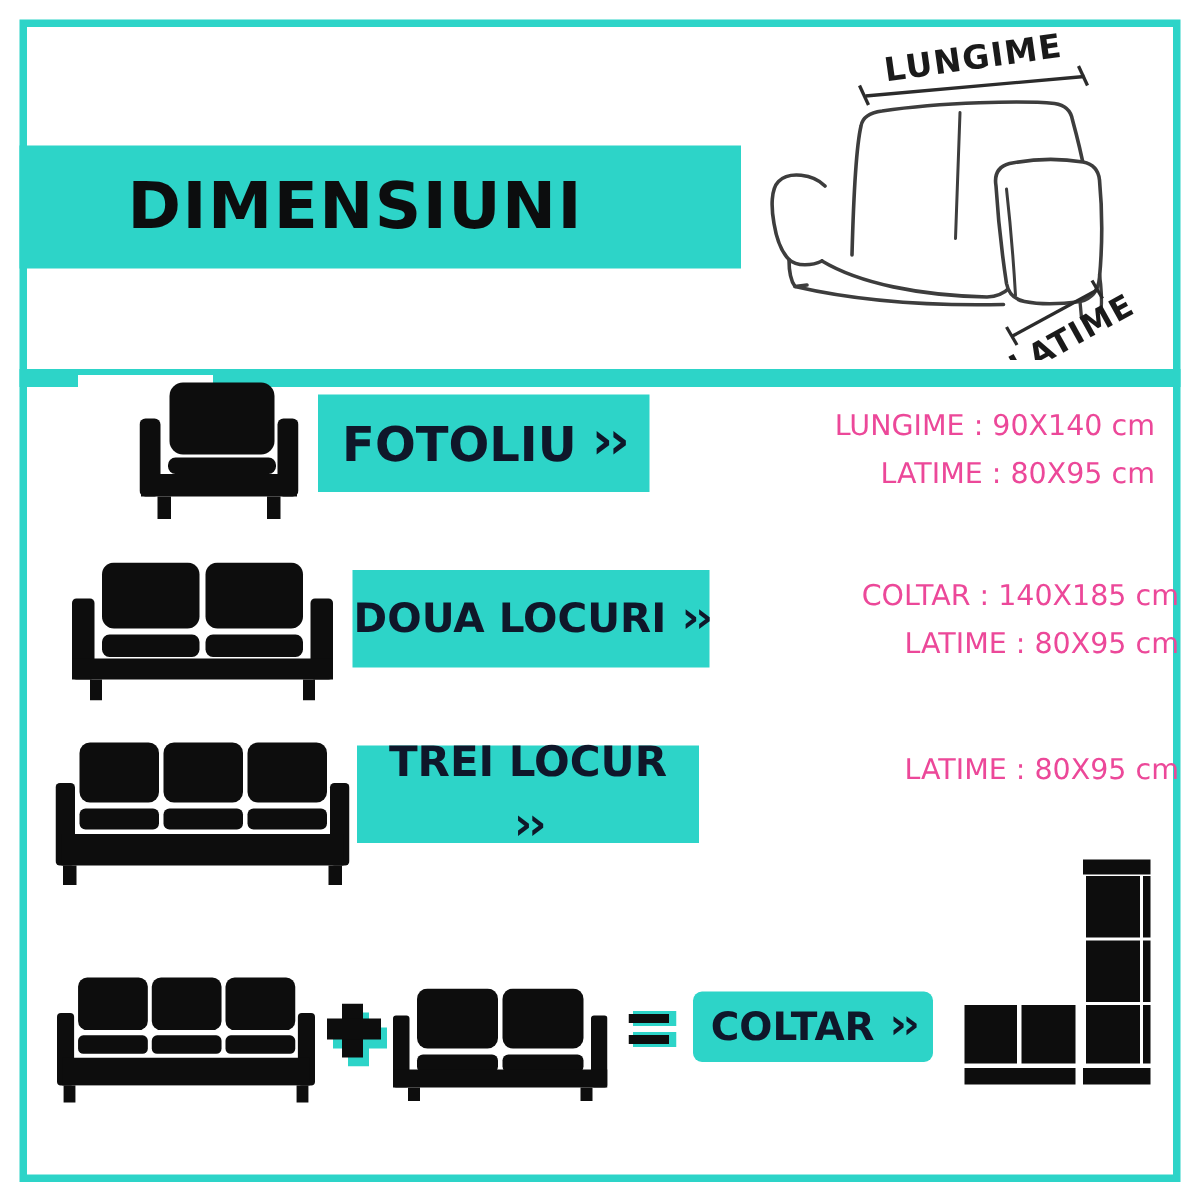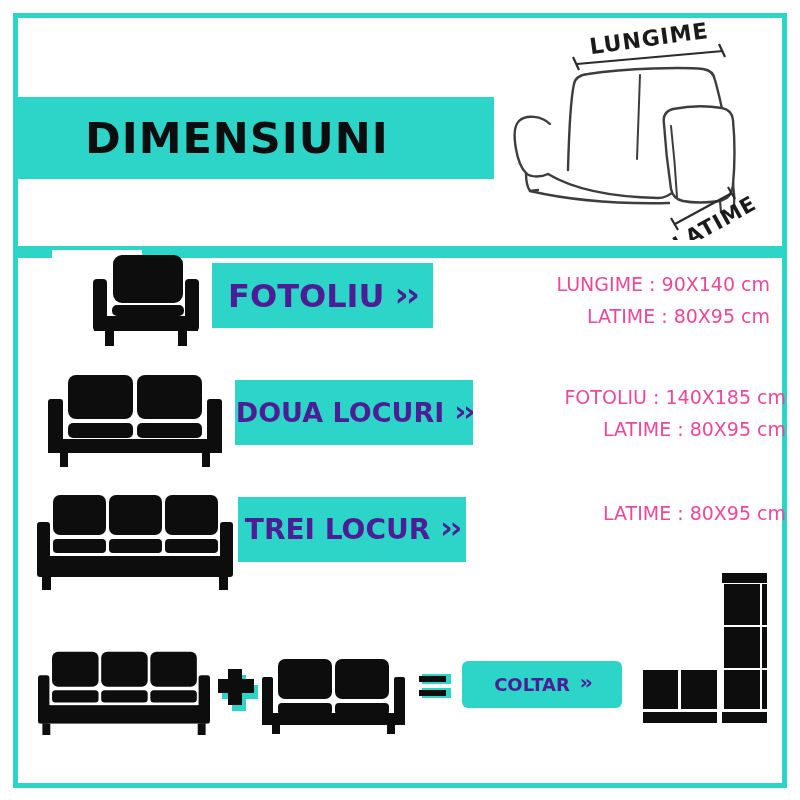--- a/index.html
+++ b/index.html
@@ -24,28 +24,28 @@
   #icon-armchair{left:93px;top:253px;width:106px;height:93px;}
   #icon-sofa2{left:48px;top:375px;width:174px;height:92px;}
   #icon-sofa3{left:37px;top:492px;width:196px;height:98px;}
   #icon-sofa3b{left:38px;top:648px;width:172px;height:88px;}
   #icon-plus{left:216px;top:669px;width:42px;height:42px;}
   #icon-sofa2b{left:262px;top:659px;width:143px;height:75px;}
   #icon-equals{left:419px;top:674px;width:32px;height:26px;}
   #icon-coltar{left:640px;top:571px;width:130px;height:153px;}
   #sketch{left:498px;top:12px;width:292px;height:228px;}
   .badge{
-    position:absolute;background:#2dd4c8;color:#4c1d95;font-weight:bold;
+    position:absolute;background:#2dd4c8;color:#0f172a;font-weight:bold;
     display:flex;align-items:center;justify-content:center;gap:10px;white-space:nowrap;
   }
   .badge .arrows{letter-spacing:-3px;transform:translateY(-2px);font-size:1.08em;}
   #badge-fotoliu{left:212px;top:263px;width:221px;height:65px;font-size:32px;}
   #badge-doua{left:235px;top:380px;width:238px;height:65px;font-size:27px;align-items:center;}
-  #badge-trei{left:238px;top:497px;width:228px;height:65px;font-size:28px;}
-  #badge-coltar{left:462px;top:661px;width:160px;height:47px;font-size:18px;border-radius:6px;}
+  #badge-trei{left:238px;top:497px;width:228px;height:65px;font-size:28px;flex-direction:column;}
+  #badge-coltar{left:462px;top:661px;width:160px;height:47px;font-size:26px;border-radius:6px;}
   .specs{
     position:absolute;text-align:right;color:#ec4899;font-size:19px;line-height:32px;white-space:nowrap;
   }
   #specs-1{left:440px;top:268px;width:330px;}
   #specs-2{left:462px;top:381px;width:324px;}
   #specs-3{left:462px;top:497px;width:324px;}
 </style>
 </head>
 <body>
 
@@ -114,21 +114,21 @@
       <rect x="0" y="64" width="174" height="14"></rect>
       <rect x="12" y="78" width="8" height="14"></rect>
       <rect x="154" y="78" width="8" height="14"></rect>
     </g>
   </svg>
   <div class="badge" id="badge-doua">
     <span>DOUA LOCURI</span>
     <span class="arrows">››</span>
   </div>
   <div class="specs" id="specs-2">
-    <div>FOTOLIU : 140X185 cm</div>
+    <div>COLTAR : 140X185 cm</div>
     <div>LATIME : 80X95 cm</div>
   </div>
 
   <svg id="icon-sofa3" class="icon" viewBox="0 0 196 98">
     <g fill="#0d0d0d">
       <rect x="16" y="3" width="53" height="40" rx="7"></rect>
       <rect x="72" y="3" width="53" height="40" rx="7"></rect>
       <rect x="128" y="3" width="53" height="40" rx="7"></rect>
       <rect x="16" y="47" width="53" height="14" rx="4"></rect>
       <rect x="72" y="47" width="53" height="14" rx="4"></rect>

